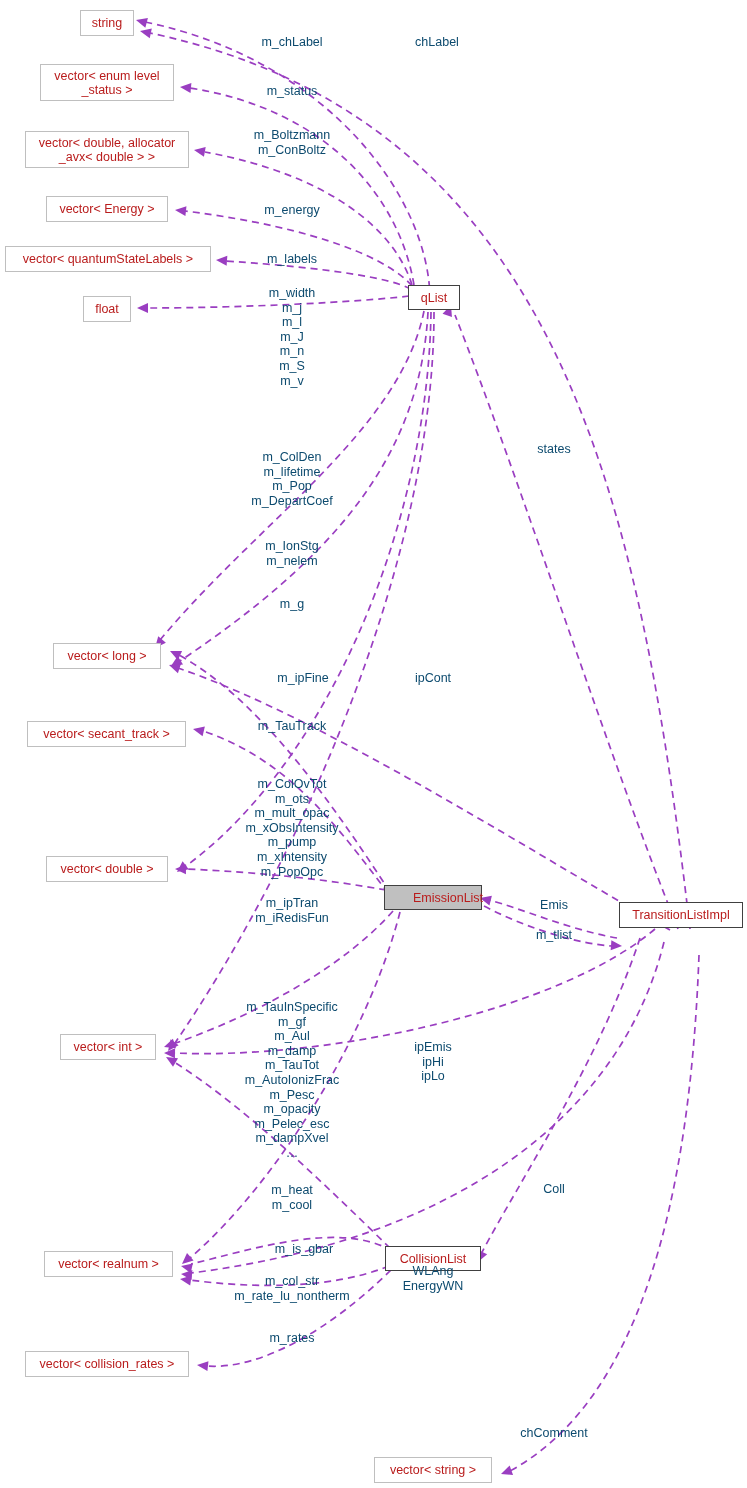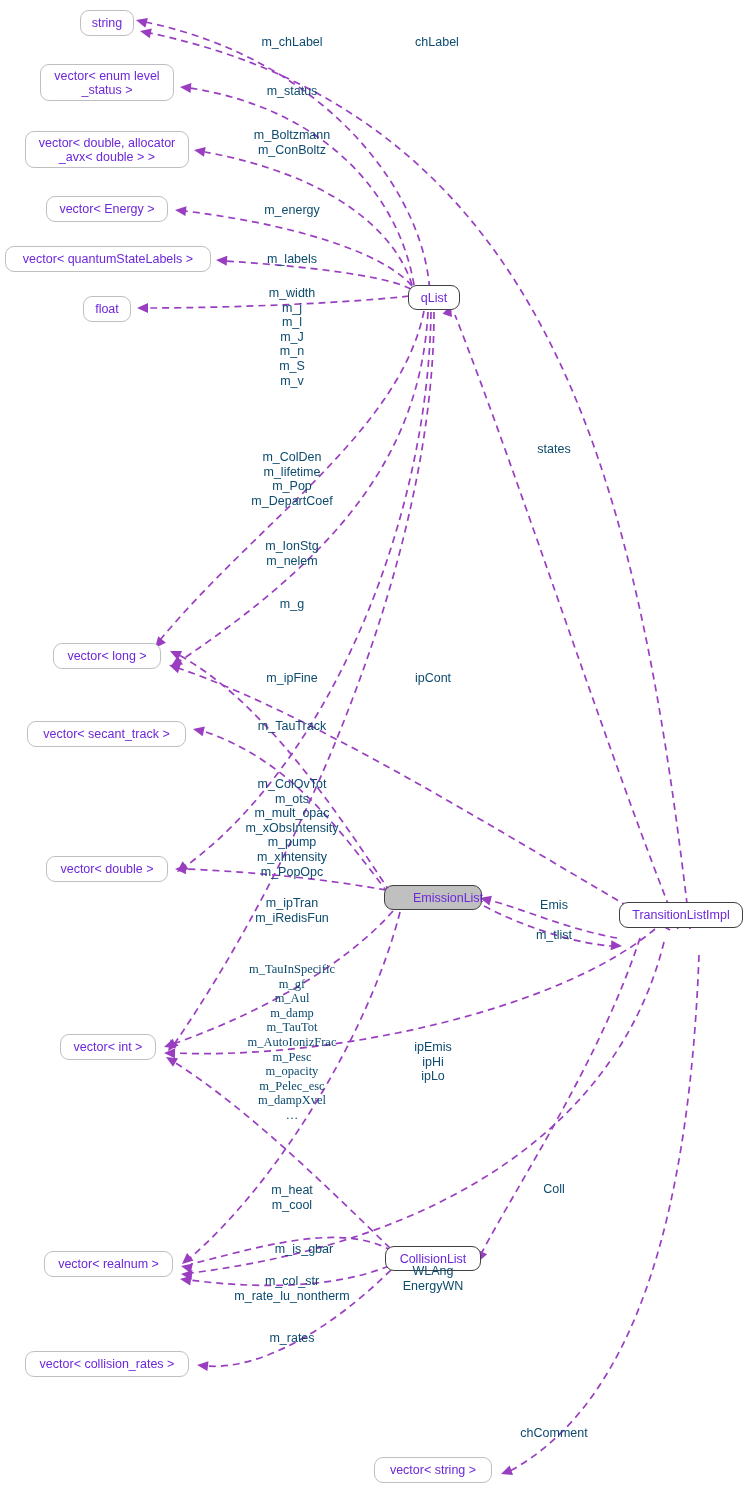--- a/index.html
+++ b/index.html
@@ -1,21 +1,21 @@
 <!DOCTYPE html>
 <html><head>
 <meta charset="utf-8">
 <style>
   html,body{margin:0;padding:0;background:#ffffff;}
   body{font-family:"Liberation Sans","DejaVu Sans",sans-serif;}
   #canvas{position:relative;width:747px;height:1488px;overflow:hidden;background:#ffffff;}
   #edges{position:absolute;left:0;top:0;width:747px;height:1488px;}
   .node{position:absolute;box-sizing:border-box;display:flex;align-items:center;
-        justify-content:center;text-align:center;font-size:12.5px;color:#6d28d9;
-        line-height:14px;white-space:pre;border-radius:9px;}
+        justify-content:center;text-align:center;font-size:12.5px;color:#b91c1c;
+        line-height:14px;white-space:pre;}
   .node.plain{background:#ffffff;border:1px solid #bfbfbf;}
   .node.key{background:#c0c0c0;border:1px solid #404040;}
   .node.root{background:#ffffff;border:1px solid #404040;}
   .elabel{position:absolute;font-size:12.5px;color:#0c4a6e;line-height:14.6px;
           text-align:center;white-space:pre;transform:translateX(-50%);}
 </style>
 </head>
 <body>
 
 <div id="canvas">
@@ -111,35 +111,35 @@
 m_S
 m_v</div>
     <div class="elabel" style="left: 292px; top: 450px;">m_ColDen
 m_lifetime
 m_Pop
 m_DepartCoef</div>
     <div class="elabel" style="left: 292px; top: 539px;">m_IonStg
 m_nelem</div>
     <div class="elabel" style="left: 292px; top: 597px;">m_g</div>
     <div class="elabel" style="left: 554px; top: 442px;">states</div>
-    <div class="elabel" style="left: 292px; top: 671px;">m_ipFine</div>
+    <div class="elabel" style="left: 303px; top: 671px;">m_ipFine</div>
     <div class="elabel" style="left: 433px; top: 671px;">ipCont</div>
     <div class="elabel" style="left: 292px; top: 719px;">m_TauTrack</div>
     <div class="elabel" style="left: 292px; top: 777px;">m_ColOvTot
 m_ots
 m_mult_opac
 m_xObsIntensity
 m_pump
 m_xIntensity
 m_PopOpc</div>
     <div class="elabel" style="left: 292px; top: 896px;">m_ipTran
 m_iRedisFun</div>
     <div class="elabel" style="left: 554px; top: 898px;">Emis</div>
     <div class="elabel" style="left: 554px; top: 928px;">m_tlist</div>
-    <div class="elabel" style="left: 292px; top: 962px; font-family: Liberation Serif, serif;">m_TauInSpecific
+    <div class="elabel" style="left: 292px; top: 1000px;">m_TauInSpecific
 m_gf
 m_Aul
 m_damp
 m_TauTot
 m_AutoIonizFrac
 m_Pesc
 m_opacity
 m_Pelec_esc
 m_dampXvel
 …</div>

